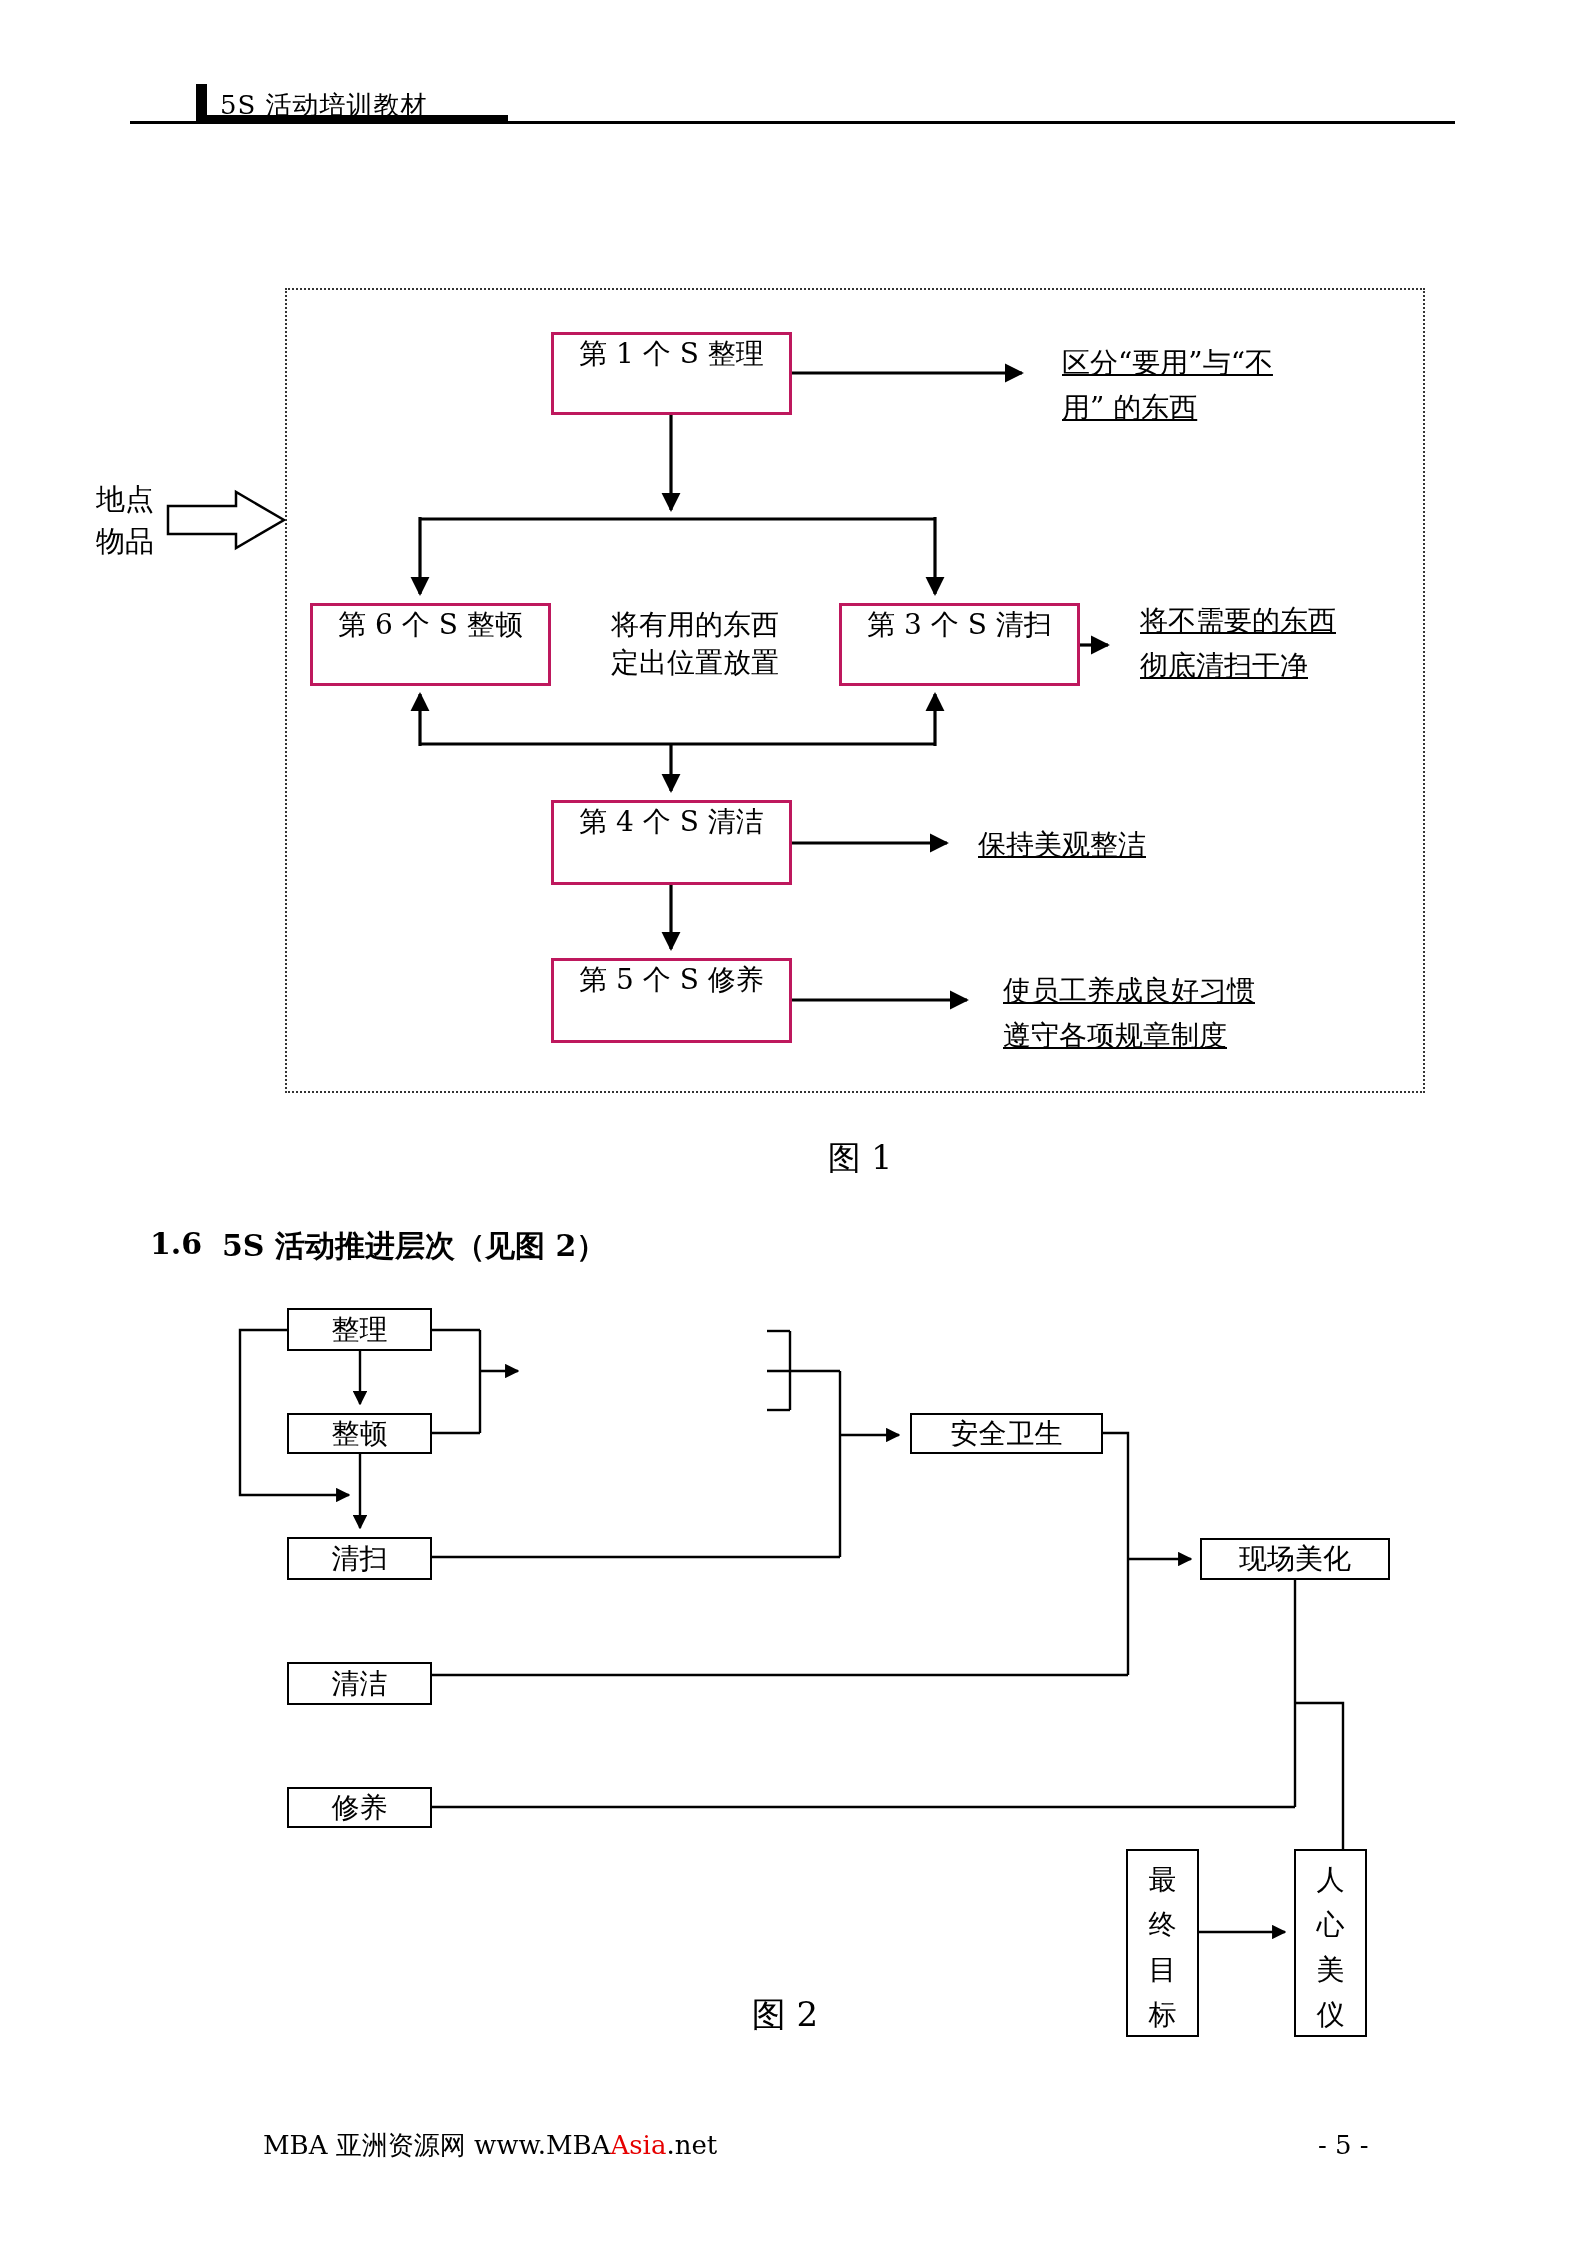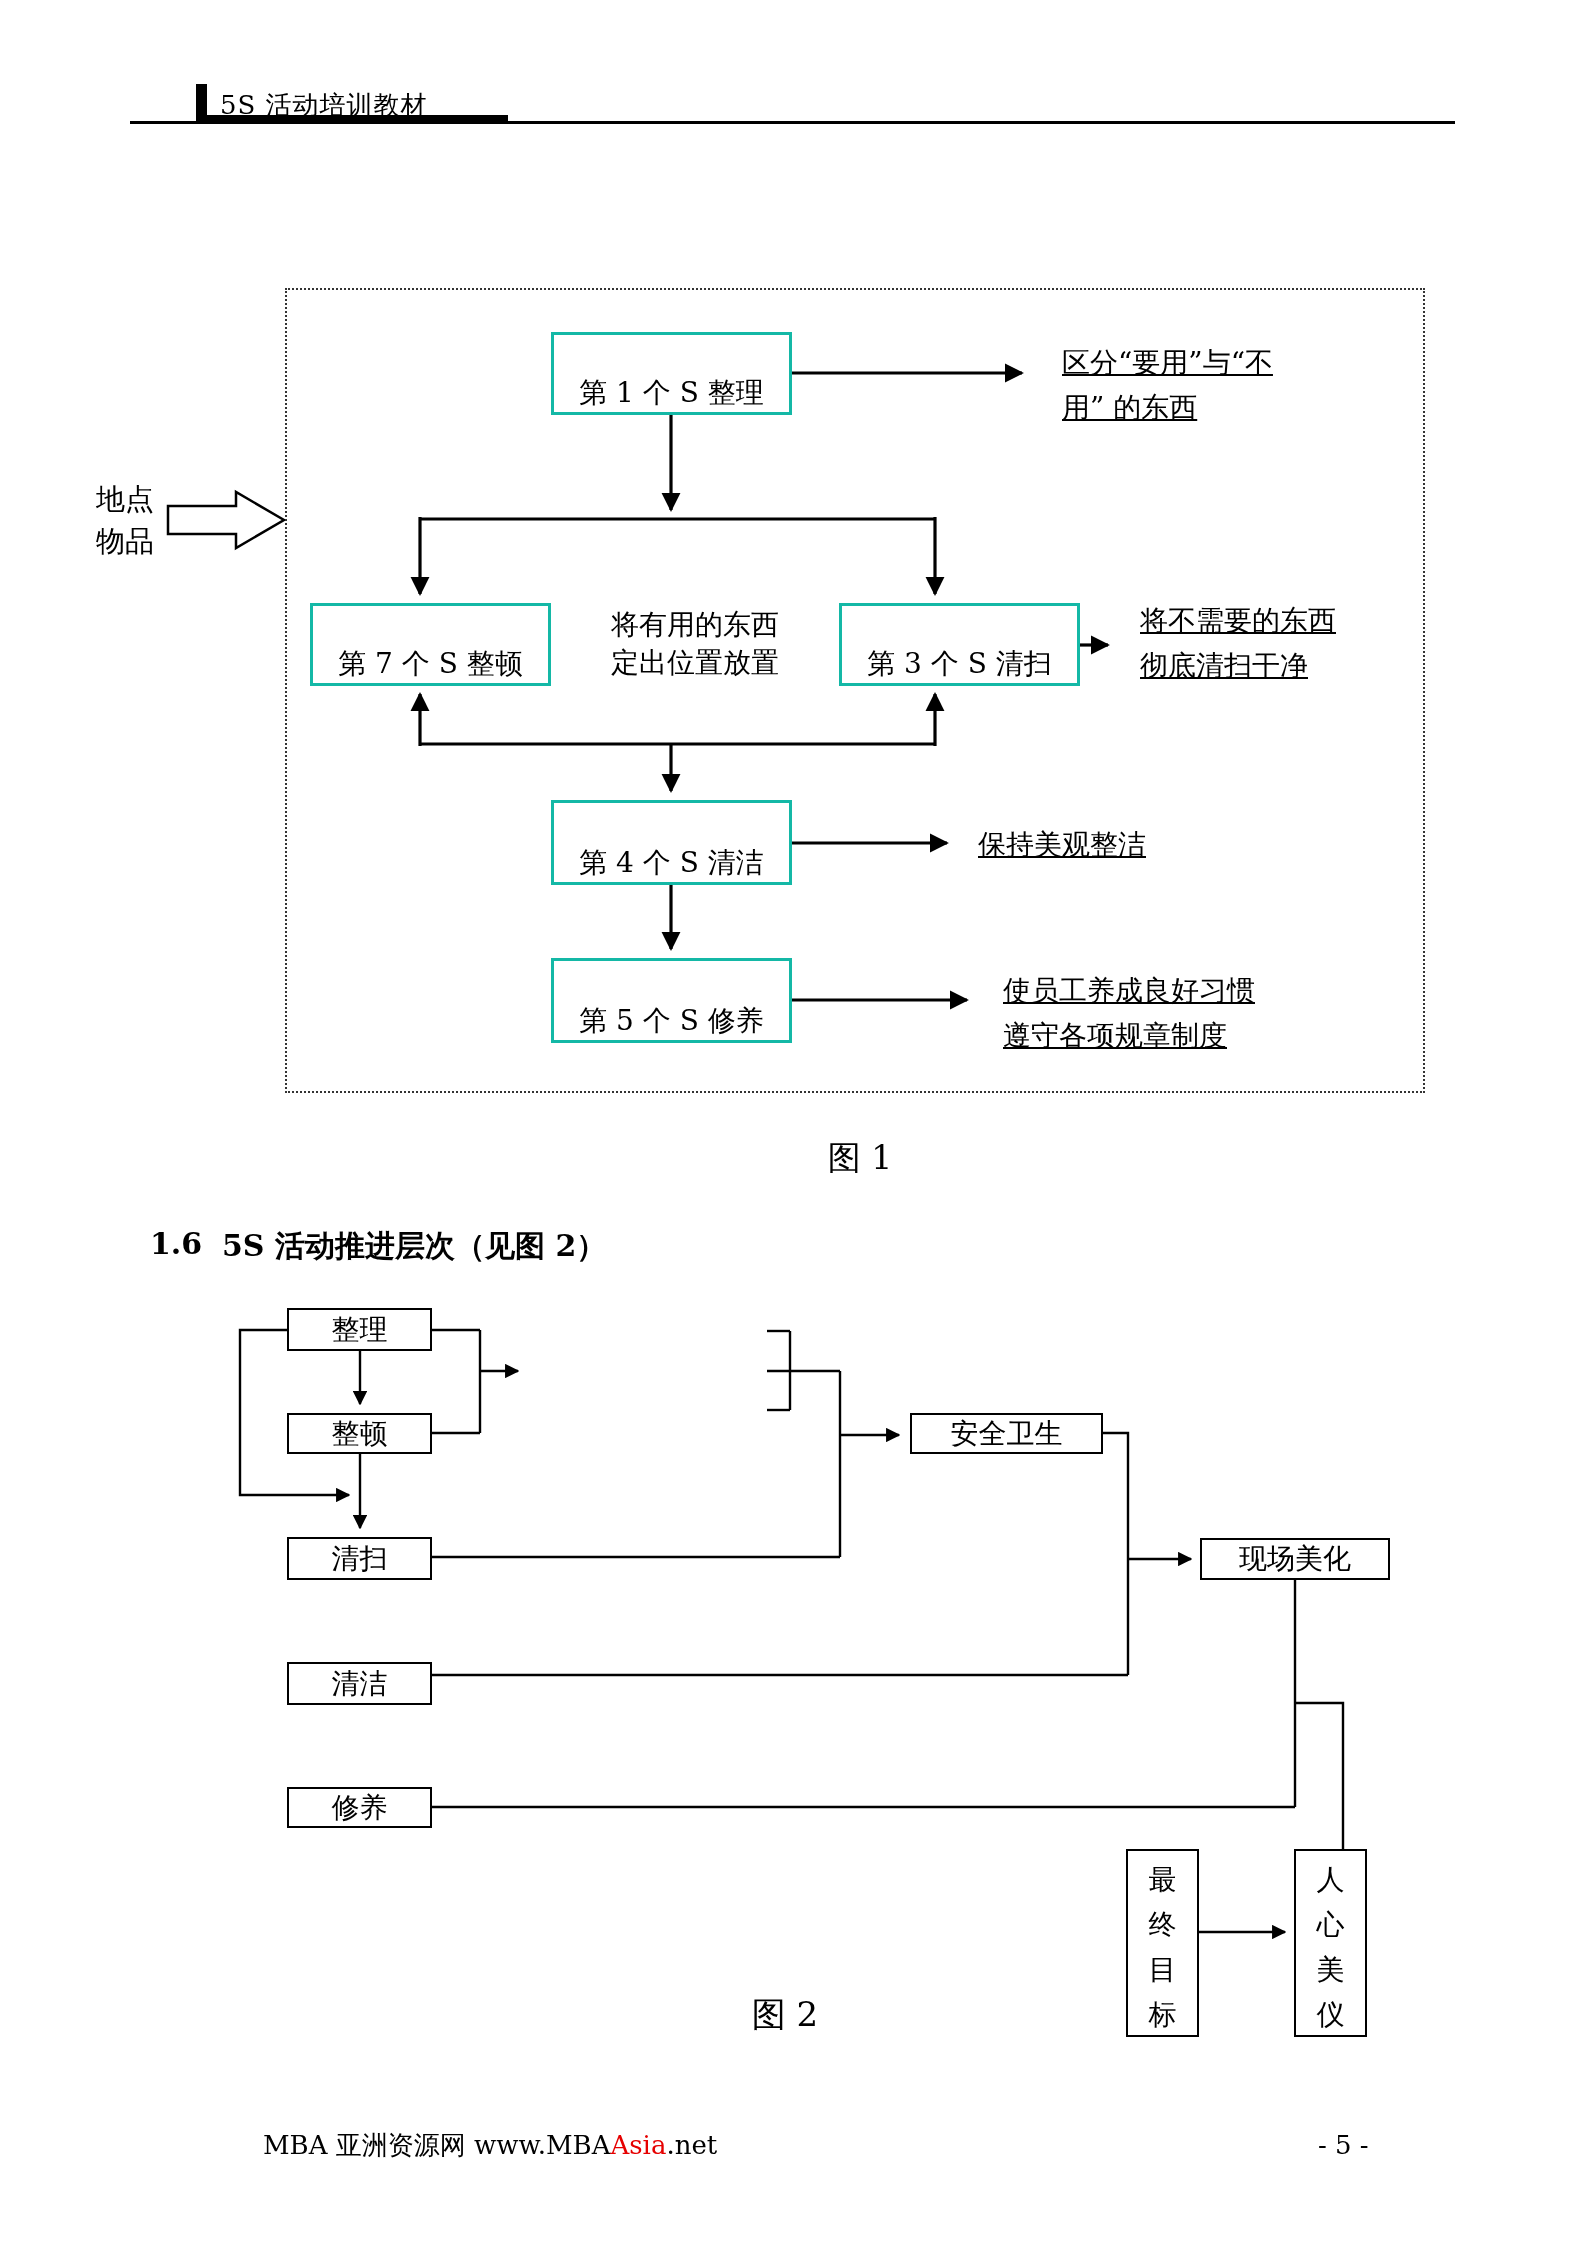--- a/index.html
+++ b/index.html
@@ -16,21 +16,21 @@
   
   .hdr-bar{left:196px;top:84px;width:11px;height:40px;background:#000;}
   .hdr-title{left:220px;top:88px;font-size:26px;letter-spacing:1px;}
   .hdr-underline{left:196px;top:115px;width:312px;height:9px;background:#000;}
   .hdr-rule{left:130px;top:121px;width:1325px;height:3px;background:#000;}
   
   .sec{font-weight:700;font-size:30px;display:flex;}
   .sec .num{width:72px;}
   
   .dotted{left:285px;top:288px;width:1140px;height:805px;border:2px dotted #333;box-sizing:border-box;}
-  .fbox{border:3px solid #14b8a6;box-sizing:border-box;display:flex;align-items:flex-end;justify-content:center;
+  .fbox{border:3px solid #be185d;box-sizing:border-box;display:flex;align-items:flex-start;justify-content:center;
         font-size:28px;background:#fff;}
   .f2box{border:2px solid #000;box-sizing:border-box;display:flex;align-items:center;justify-content:center;
         font-size:28px;background:#fff;}
   .note{font-size:28px;line-height:45px;white-space:nowrap;text-decoration:underline;}
   .midnote{font-size:28px;line-height:38px;text-align:center;white-space:nowrap;}
   .sidelabel{font-size:29px;line-height:42px;}
   .caption{font-size:33px;text-align:center;}
   
   .list{font-size:28px;line-height:40px;white-space:nowrap;}
   .vtext{width:30px;margin:6px auto 0 auto;word-break:break-all;line-height:45px;font-size:28px;text-align:center;}
@@ -98,21 +98,21 @@
   <div class="abs hdr-bar"></div>
   <div class="abs hdr-title">5S 活动培训教材</div>
 
 
   <div class="abs dotted"></div>
 
   <div class="abs fbox" style="left:551px;top:332px;width:241px;height:83px;">
     <span>第 1 个 S 整理</span>
   </div>
   <div class="abs fbox" style="left:310px;top:603px;width:241px;height:83px;">
-    <span>第 7 个 S 整顿</span>
+    <span>第 6 个 S 整顿</span>
   </div>
   <div class="abs fbox" style="left:839px;top:603px;width:241px;height:83px;">
     <span>第 3 个 S 清扫</span>
   </div>
   <div class="abs fbox" style="left:551px;top:800px;width:241px;height:85px;">
     <span>第 4 个 S 清洁</span>
   </div>
   <div class="abs fbox" style="left:551px;top:958px;width:241px;height:85px;">
     <span>第 5 个 S 修养</span>
   </div>

